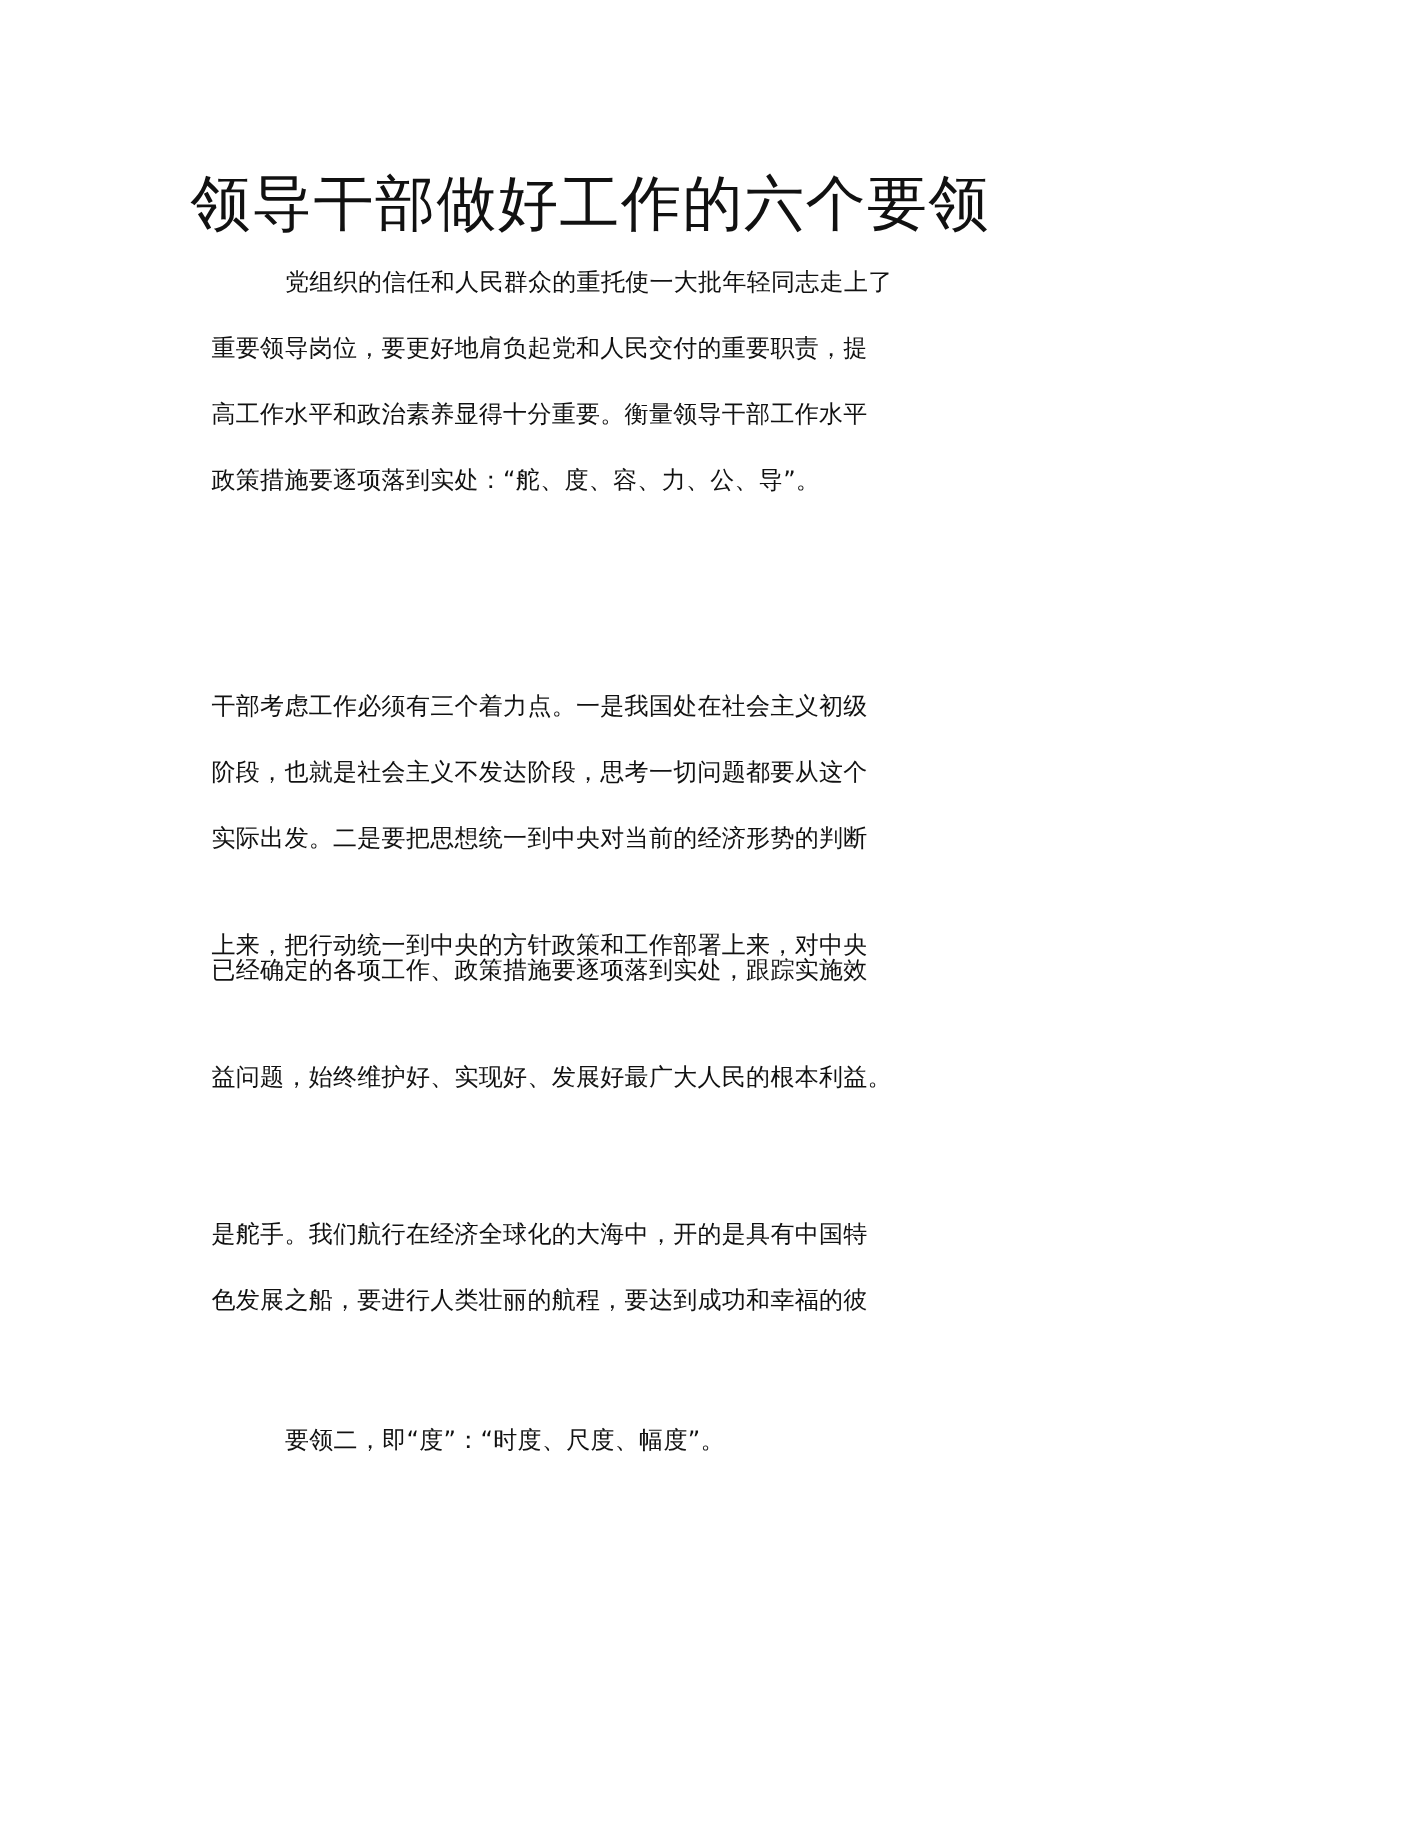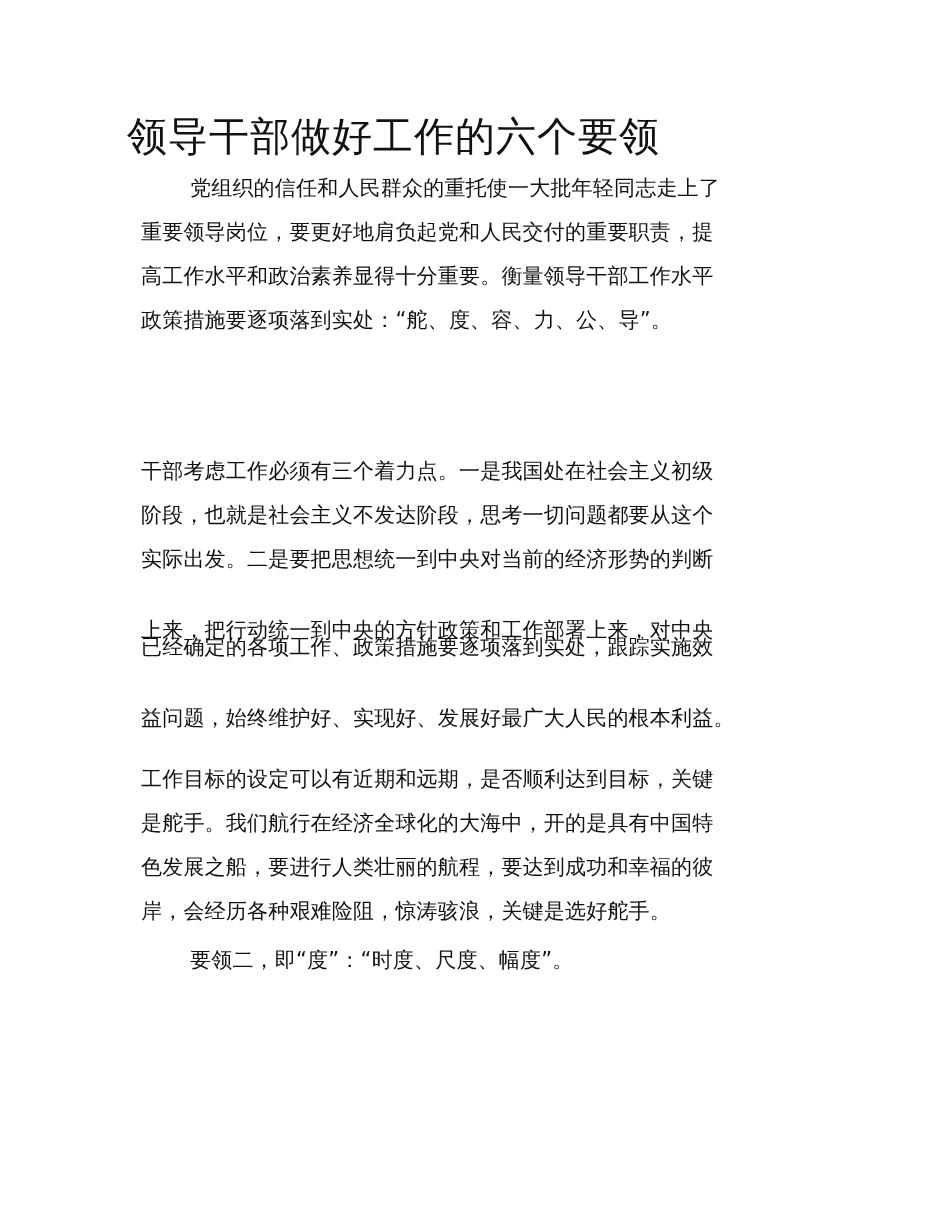--- a/index.html
+++ b/index.html
@@ -7,21 +7,21 @@
   .page {
     position: absolute; left: 0; top: 0; width: 950px; height: 1230px;
     font-family: "DejaVu Sans", "Liberation Sans", sans-serif;
     color: #111111;
   }
   .title {
     position: absolute; left: 0; width: 787px; top: 114px;
     text-align: center; font-size: 40px; line-height: 44px; letter-spacing: 1px;
   }
   .line {
-    position: absolute; left: 141px; font-size: 21px; line-height: 32px;
+    position: absolute; left: 141px; font-size: 16px; line-height: 32px;
     white-space: nowrap; letter-spacing: 0.2px;
   }
   .indent { left: 190px; }
 </style>
 </head>
 <body>
 
 <div class="page">
   <div class="title">领导干部做好工作的六个要领</div>
 
@@ -30,19 +30,17 @@
   <div class="line" style="top:260px">高工作水平和政治素养显得十分重要。衡量领导干部工作水平</div>
   <div class="line" style="top:304px">政策措施要逐项落到实处：“舵、度、容、力、公、导”。</div>
 
 
   <div class="line" style="top:455px">干部考虑工作必须有三个着力点。一是我国处在社会主义初级</div>
   <div class="line" style="top:499px">阶段，也就是社会主义不发达阶段，思考一切问题都要从这个</div>
   <div class="line" style="top:543px">实际出发。二是要把思想统一到中央对当前的经济形势的判断</div>
   <div class="line" style="top:614px">上来，把行动统一到中央的方针政策和工作部署上来，对中央</div>
   <div class="line" style="top:631px">已经确定的各项工作、政策措施要逐项落到实处，跟踪实施效</div>
   <div class="line" style="top:702px">益问题，始终维护好、实现好、发展好最广大人民的根本利益。</div>
-  <div class="line" style="top:763px">工作目标的设定可以有近期和远期，是否顺利达到目标，关键</div>
   <div class="line" style="top:807px">是舵手。我们航行在经济全球化的大海中，开的是具有中国特</div>
   <div class="line" style="top:851px">色发展之船，要进行人类壮丽的航程，要达到成功和幸福的彼</div>
-  <div class="line" style="top:895px">岸，会经历各种艰难险阻，惊涛骇浪，关键是选好舵手。</div>
 
   <div class="line indent" style="top:944px">要领二，即“度”：“时度、尺度、幅度”。</div>
 </div>
 
 </body></html>

